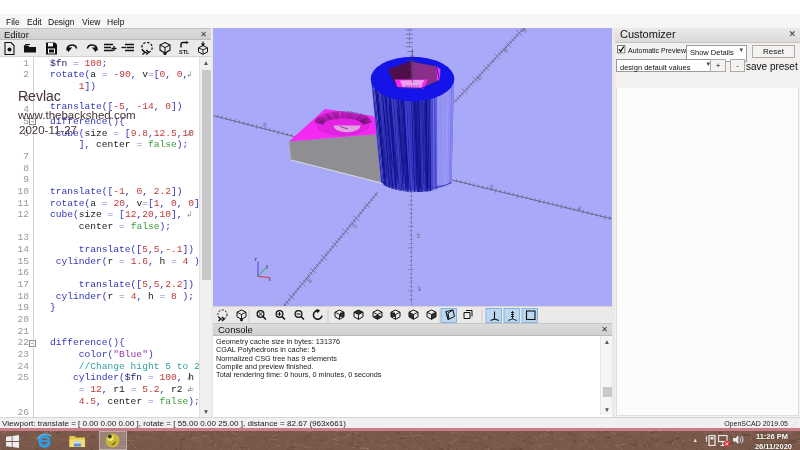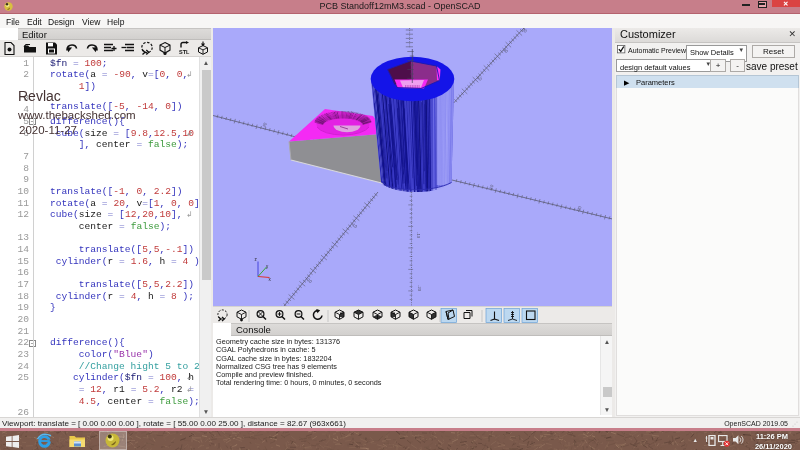--- a/index.html
+++ b/index.html
@@ -11,21 +11,21 @@
 #closeb { position:absolute; right:0; top:0; width:28.5px; height:7.4px; background:#da4343; color:#fff; font-size:6.5px; font-weight:bold; text-align:center; line-height:7.4px; }
 #minb { position:absolute; left:742px; top:4.2px; width:8px; height:1.7px; background:#222; }
 #maxb { position:absolute; left:758px; top:1px; width:9px; height:7px; border:1.4px solid #222; background:#e9a3ac; }
 #maxb i { position:absolute; left:0px; top:1.4px; width:6px; height:1.3px; background:#222; display:block; }
 
 
 #menu { left:0; top:13.5px; width:800px; height:14.5px; background:#f7f6f5; font-size:8.5px; color:#111; }
 #menu span { position:absolute; top:3px; }
 
 
-.phead { background:linear-gradient(#dddbd9,#d2d0ce); border-top:1px solid #c6c4c2; border-bottom:1px solid #bfbdbb; color:#111;margin-left:18px; }
+.phead { background:linear-gradient(#dddbd9,#d2d0ce); border-top:1px solid #c6c4c2; border-bottom:1px solid #bfbdbb; color:#111; }
 .px { position:absolute; right:4px; top:1px; font-size:8px; color:#333; }
 
 
 #edhead { left:0; top:28px; width:211px; height:11.5px; font-size:9.5px; padding-left:4px; }
 #edtool { left:0; top:39.5px; width:211px; height:17px; background:#eceae8; border-bottom:1px solid #d5d3d1; }
 #edcode { left:0; top:56.5px; width:199px; height:360px; background:#fff; overflow:hidden; }
 .gut { position:absolute; left:0; width:29px; text-align:right; font:9.6px/11.65px "Liberation Mono",monospace; color:#999; }
 .crow { position:absolute; left:35px; font:9.6px/11.65px "Liberation Mono",monospace; color:#3434bd; white-space:pre;padding-left:15px; }
 .crow i { font-style:normal; }
 #gutline { left:32.5px; top:56.5px; width:1px; height:360px; background:#d0d0d0; }
@@ -64,34 +64,20 @@
 
 #task { left:0; top:431px; width:800px; height:32px; background:#7a594b; overflow:hidden;font-weight:bold; }
 #tray { position:absolute; right:0; top:0; width:220px; height:19px; }
 
 
 .wm { position:absolute; color:#443232; z-index:50; }
 </style></head>
 <body>
 <div id="scr">
 
-<div class="abs" id="title">
-  <svg style="position:absolute;left:4px;top:2px" width="9" height="9" viewBox="0 0 9 9">
-        <circle cx="4.5" cy="4.5" r="4.2" fill="#d8c040"></circle>
-        <circle cx="3.4" cy="3.2" r="1.8" fill="#f4ea90"></circle>
-        <circle cx="3" cy="2.3" r="1.2" fill="#3a3018"></circle>
-        <path d="M6,5.5 a2,2 0 0 1 -3,2" fill="#8a6a20"></path>
-      </svg>
-  <div class="t">PCB Standoff12mM3.scad - OpenSCAD</div>
-  <div id="minb"></div>
-  <div id="maxb">
-        <i></i>
-      </div>
-  <div id="closeb">✕</div>
-</div>
 
 <div class="abs" id="menu">
   <span style="left:6px">File</span>
       <span style="left:27px">Edit</span>
       <span style="left:48px">Design</span>
       <span style="left:82px">View</span>
       <span style="left:107px">Help</span>
 </div>
 
 <div class="abs phead" id="edhead">Editor<span class="px">✕</span></div>
@@ -680,21 +666,20 @@
 <line x1="249" y1="3" x2="249" y2="15" stroke="#c6c6c6" stroke-width="1"></line>
 <line x1="328" y1="3" x2="328" y2="15" stroke="#c6c6c6" stroke-width="1"></line>
 <line x1="440" y1="3" x2="440" y2="15" stroke="#c6c6c6" stroke-width="1"></line>
 <line x1="482" y1="3" x2="482" y2="15" stroke="#c6c6c6" stroke-width="1"></line>
       </svg></div>
 
 <div class="abs phead" id="conhead">Console<span class="px">✕</span></div>
 <div class="abs" id="conbody">
 <div>Geometry cache size in bytes: 131376</div>
 <div>CGAL Polyhedrons in cache: 5</div>
-<div>CGAL cache size in bytes: 1832204</div>
 <div>Normalized CSG tree has 9 elements</div>
 <div>Compile and preview finished.</div>
 <div>Total rendering time: 0 hours, 0 minutes, 0 seconds</div>
 </div>
 <div class="abs" id="conscroll">
       <span class="sarrow" style="top:2px">▲</span>
       <div style="position:absolute;left:1.5px;top:51px;width:9px;height:10px;background:#c9c9c9"></div>
       <span class="sarrow" style="bottom:2px">▼</span>
     </div>
 
@@ -707,24 +692,20 @@
       <rect x="0.5" y="0.5" width="10" height="10" fill="#fff" stroke="#555"></rect>
       <path d="M2.5,5.5 l2.5,3 4,-6.5" fill="none" stroke="#111" stroke-width="1.8"></path>
     </svg>
 <div class="abs" style="left:628px;top:46.5px;font-size:7px;color:#111">Automatic Preview</div>
 <div class="combo" style="left:686px;top:45px;width:61px;height:17px;padding:2px 0 0 3px">Show Details<b>▾</b></div>
 <div class="btn" style="left:752px;top:45px;width:43px;height:13px;line-height:12px">Reset</div>
 <div class="combo" style="left:616px;top:59px;width:98px;height:13px;padding:2.5px 0 0 3px">design default values<b>▾</b></div>
 <div class="btn" style="left:710px;top:59px;width:16px;height:13px;line-height:12px">+</div>
 <div class="btn" style="left:730px;top:59px;width:15px;height:13px;line-height:12px">-</div>
 <div class="abs" style="left:746px;top:61px;font-size:10px;color:#111;white-space:nowrap">save preset</div>
-<div id="params">
-      <span style="position:absolute;left:7px;top:3px;font-size:7px;color:#000">▶</span>
-      <span style="position:absolute;left:19px;top:2.5px">Parameters</span>
-    </div>
 <div class="abs" id="rpbody"></div>
 
 <div class="abs" id="status">
   <span style="position:absolute;left:2px;top:1.2px;font-size:8.1px">Viewport: translate = [ 0.00 0.00 0.00 ], rotate = [ 55.00 0.00 25.00 ], distance = 82.67 (963x661)</span>
   <span style="position:absolute;right:12px;top:2px;font-size:7px">OpenSCAD 2019.05</span>
       <span style="position:absolute;right:2px;top:2px;color:#aaa;font-size:6px">⋰</span>
 </div>
 <div class="abs" id="winbot"></div>
 
 <div class="abs" id="task">

